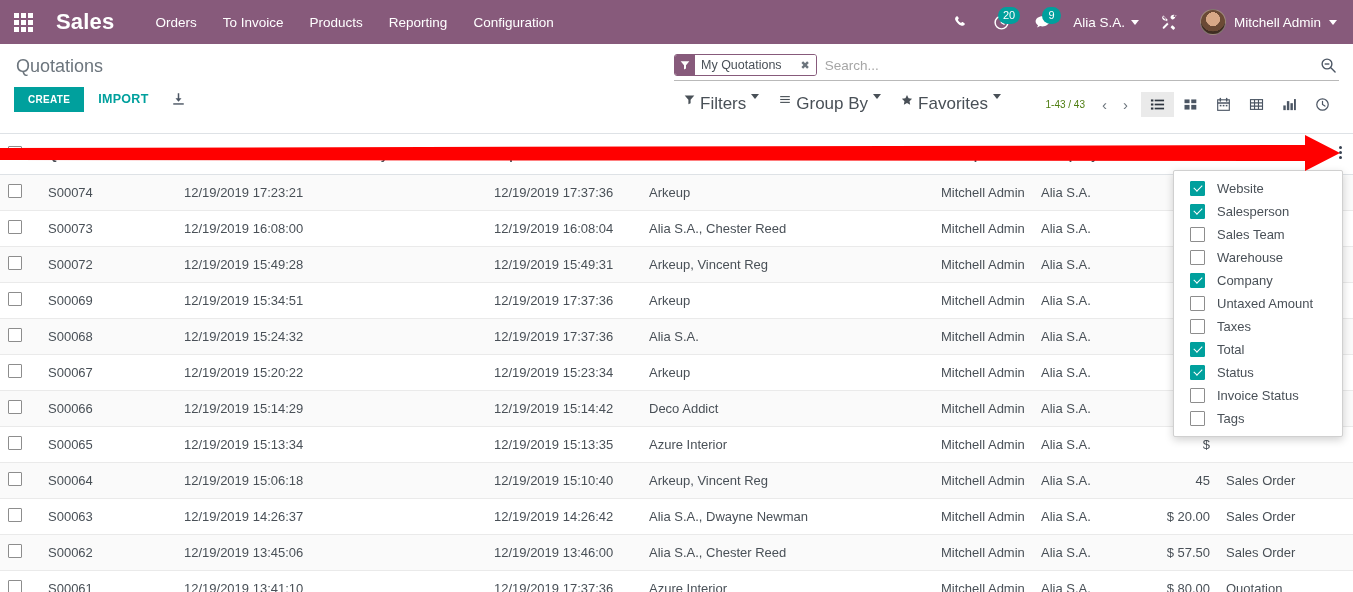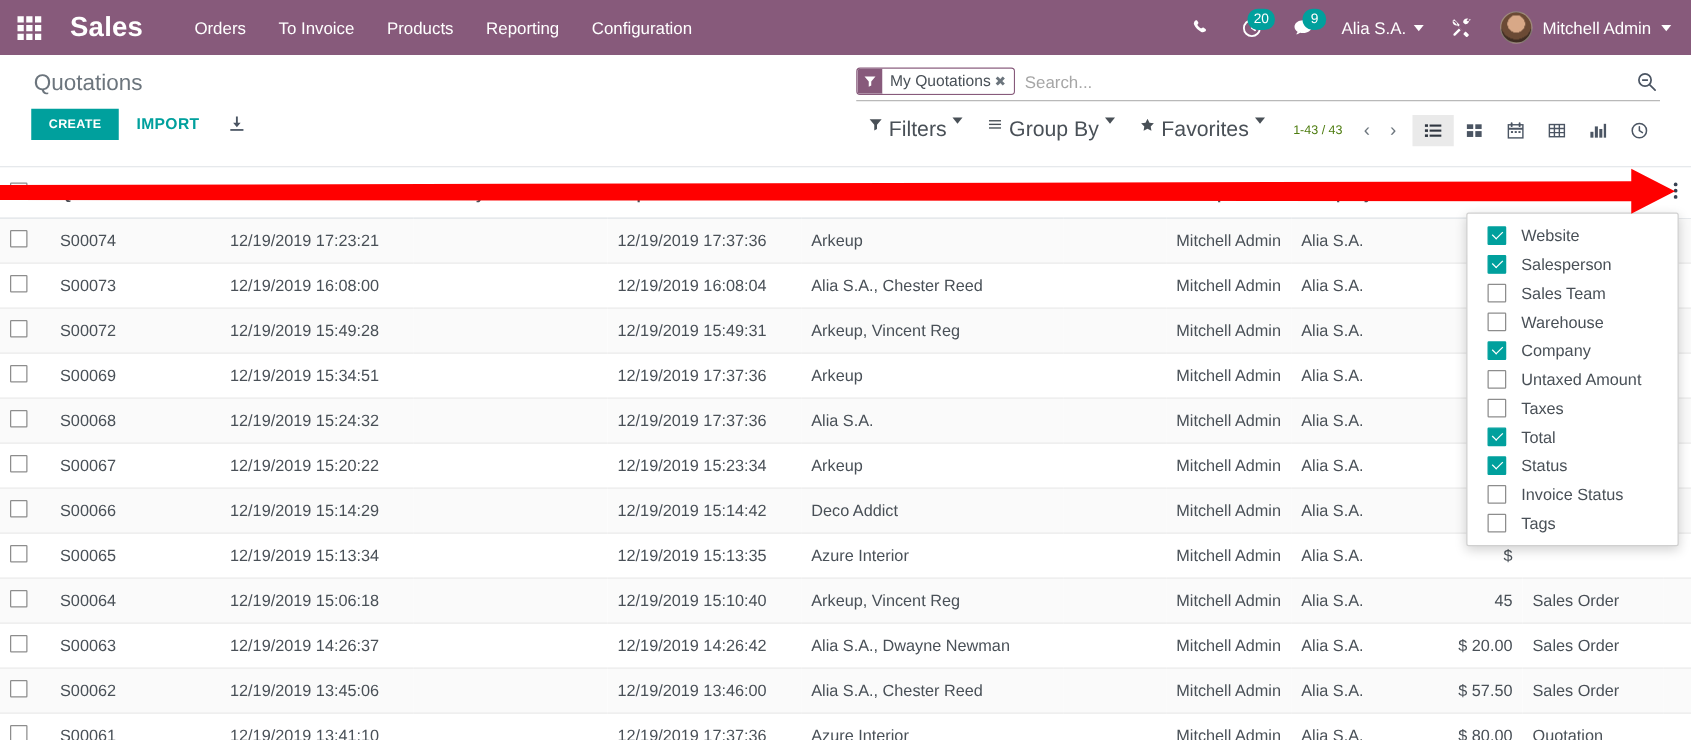--- a/index.html
+++ b/index.html
@@ -72,21 +72,21 @@
     background: radial-gradient(circle at 50% 38%, #d8a887 0 36%, #6b4a35 37% 64%, #3f2d22 65% 100%);
     border: 1px solid rgba(255,255,255,.35);
     overflow: hidden; flex: none;
   }
   .user-name { font-size: 13.5px; color: #fff; }
 
   
   .control-panel {
     background: #ffffff;
     border-bottom: 1px solid #dee2e6;
-    padding: 0 25px;
+    padding: 0 14px;
     position: relative;
     height: 90px;
   }
   .cp-row { display: flex; align-items: flex-start; }
   .cp-left { width: 660px; flex: none; }
   .breadcrumb {
     font-size: 18px; color: #6c757d; padding: 12px 0 8px 2px;
     font-weight: 400;
   }
   .btn-row { display: flex; align-items: center; gap: 0; padding-bottom: 8px; }
@@ -119,21 +119,21 @@
     flex: none;
   }
   .facet-icon {
     background: #875A7B; color: #fff;
     display: flex; align-items: center; justify-content: center;
     padding: 0 5px;
   }
   .facet-label {
     background: #ffffff; color: #495057;
     font-size: 12.5px; display: flex; align-items: center;
-    padding: 0 6px 0 6px; gap: 3px; white-space: nowrap;
+    padding: 0 6px 0 6px; gap: 19px; white-space: nowrap;
   }
   .facet-x { color: #6c757d; font-size: 11px; cursor: pointer; }
   .search-input {
     border: none; outline: none; flex: 1;
     font-size: 13.5px; color: #495057; padding: 2px 8px;
     background: transparent; font-family: "Liberation Sans", sans-serif;
   }
   .search-input::placeholder { color: #a6a6a6; }
   .search-btn {
     background: none; border: none; cursor: pointer;

